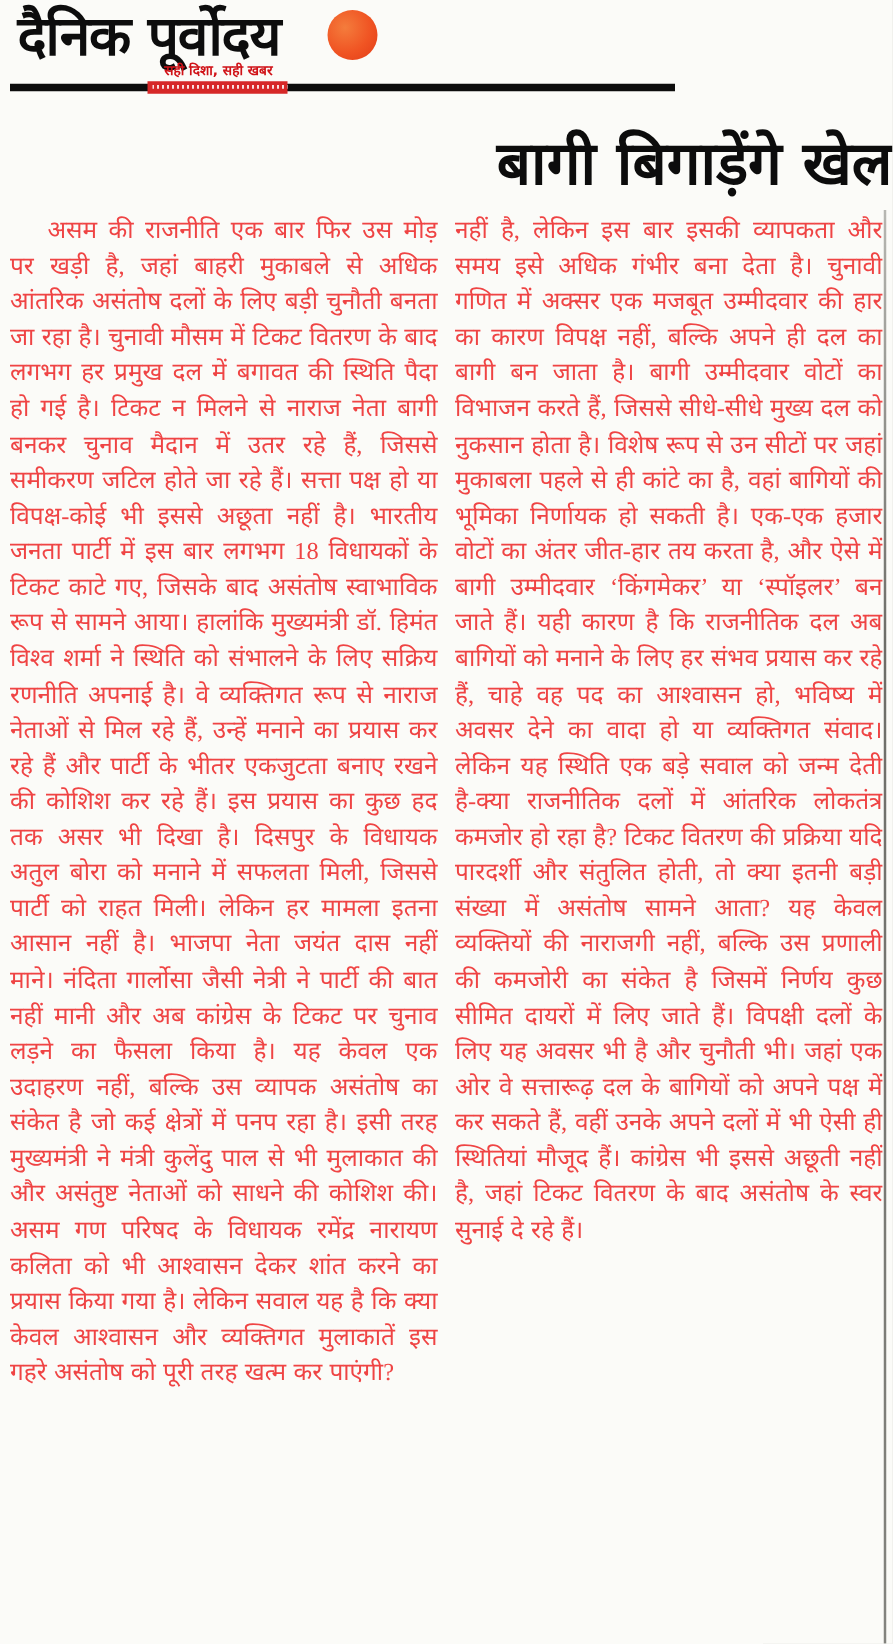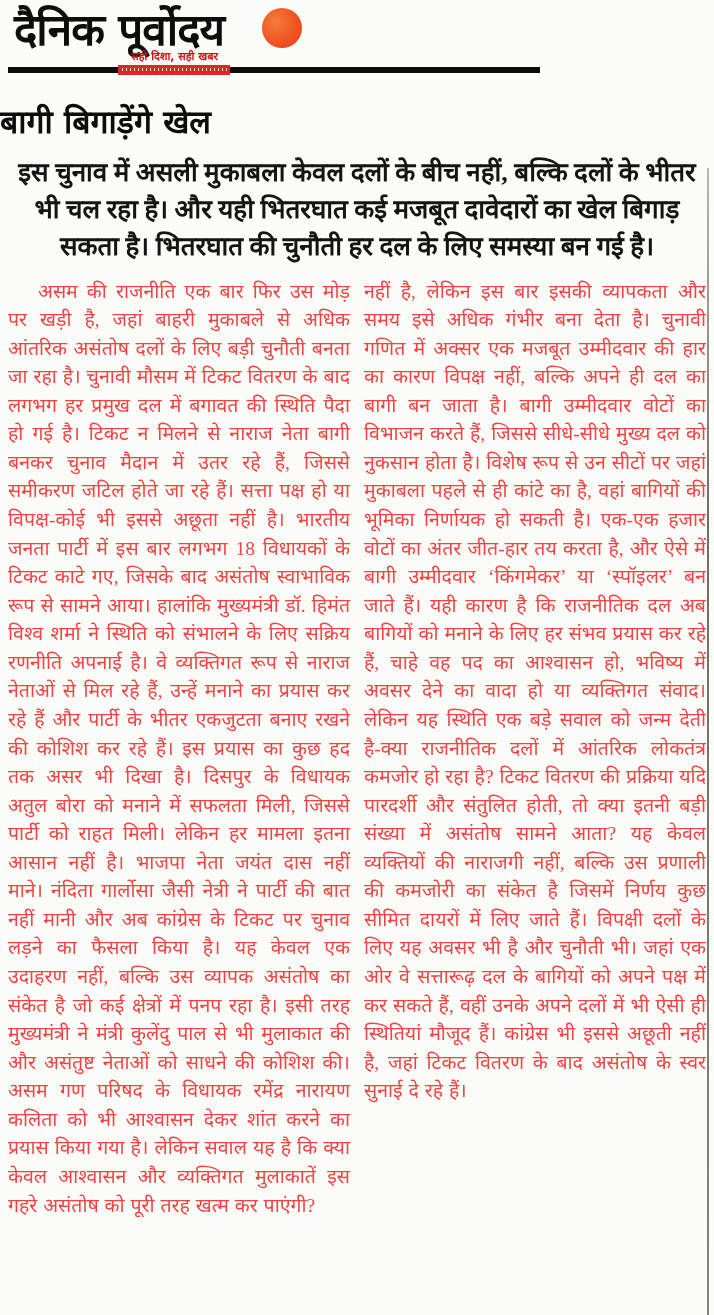--- a/index.html
+++ b/index.html
@@ -42,23 +42,23 @@
   .ribbon-badge{
     position:absolute;left:110px;top:-2px;width:112px;height:10px;background:#d62828;
     
     background-image:repeating-linear-gradient(90deg, rgba(255,255,255,.85) 0 1px, rgba(0,0,0,0) 1px 4px);
     background-size:100% 3px;background-position:4px 3px;background-repeat:no-repeat;
     background-color:#d62828;
   }
   
   .headline{
     margin-top:22px;
-    text-align:left;
+    text-align:right;
     font-family:"DejaVu Sans", sans-serif;
-    font-weight:bold;font-size:32px;line-height:1.15;color:#0c0c0c;
+    font-weight:bold;font-size:48px;line-height:1.15;color:#0c0c0c;
   }
   .lede{
     margin:14px 10px 0 10px;
     text-align:center;
     font-weight:bold;font-size:26px;line-height:1.42;color:#141414;
   }
   
   .columns{
     display:flex;gap:14px;
     margin:12px 8px 0 8px;
@@ -90,21 +90,20 @@
       <div class="tagline">सही दिशा, सही खबर</div>
     </div>
     <div class="ribbon">
       <span class="ribbon-badge"></span>
     </div>
   </header>
 
   <main class="article">
     <h2 class="headline">बागी बिगाड़ेंगे खेल</h2>
 
-    <p class="lede">इस चुनाव में असली मुकाबला केवल दलों के बीच नहीं, बल्कि दलों के भीतर भी चल रहा है। और यही भितरघात कई मजबूत दावेदारों का खेल बिगाड़ सकता है। भितरघात की चुनौती हर दल के लिए समस्या बन गई है।</p>
 
     <div class="columns">
       <div class="col">
         <p class="para indent">असम की राजनीति एक बार फिर उस मोड़ पर खड़ी है, जहां बाहरी मुकाबले से अधिक आंतरिक असंतोष दलों के लिए बड़ी चुनौती बनता जा रहा है। चुनावी मौसम में टिकट वितरण के बाद लगभग हर प्रमुख दल में बगावत की स्थिति पैदा हो गई है। टिकट न मिलने से नाराज नेता बागी बनकर चुनाव मैदान में उतर रहे हैं, जिससे समीकरण जटिल होते जा रहे हैं। सत्ता पक्ष हो या विपक्ष-कोई भी इससे अछूता नहीं है। भारतीय जनता पार्टी में इस बार लगभग 18 विधायकों के टिकट काटे गए, जिसके बाद असंतोष स्वाभाविक रूप से सामने आया। हालांकि मुख्यमंत्री डॉ. हिमंत विश्व शर्मा ने स्थिति को संभालने के लिए सक्रिय रणनीति अपनाई है। वे व्यक्तिगत रूप से नाराज नेताओं से मिल रहे हैं, उन्हें मनाने का प्रयास कर रहे हैं और पार्टी के भीतर एकजुटता बनाए रखने की कोशिश कर रहे हैं। इस प्रयास का कुछ हद तक असर भी दिखा है। दिसपुर के विधायक अतुल बोरा को मनाने में सफलता मिली, जिससे पार्टी को राहत मिली। लेकिन हर मामला इतना आसान नहीं है। भाजपा नेता जयंत दास नहीं माने। नंदिता गार्लोसा जैसी नेत्री ने पार्टी की बात नहीं मानी और अब कांग्रेस के टिकट पर चुनाव लड़ने का फैसला किया है। यह केवल एक उदाहरण नहीं, बल्कि उस व्यापक असंतोष का संकेत है जो कई क्षेत्रों में पनप रहा है। इसी तरह मुख्यमंत्री ने मंत्री कुलेंदु पाल से भी मुलाकात की और असंतुष्ट नेताओं को साधने की कोशिश की। असम गण परिषद के विधायक रमेंद्र नारायण कलिता को भी आश्वासन देकर शांत करने का प्रयास किया गया है। लेकिन सवाल यह है कि क्या केवल आश्वासन और व्यक्तिगत मुलाकातें इस गहरे असंतोष को पूरी तरह खत्म कर पाएंगी?</p>
       </div>
       <div class="col">
         <p class="para">नहीं है, लेकिन इस बार इसकी व्यापकता और समय इसे अधिक गंभीर बना देता है। चुनावी गणित में अक्सर एक मजबूत उम्मीदवार की हार का कारण विपक्ष नहीं, बल्कि अपने ही दल का बागी बन जाता है। बागी उम्मीदवार वोटों का विभाजन करते हैं, जिससे सीधे-सीधे मुख्य दल को नुकसान होता है। विशेष रूप से उन सीटों पर जहां मुकाबला पहले से ही कांटे का है, वहां बागियों की भूमिका निर्णायक हो सकती है। एक-एक हजार वोटों का अंतर जीत-हार तय करता है, और ऐसे में बागी उम्मीदवार ‘किंगमेकर’ या ‘स्पॉइलर’ बन जाते हैं। यही कारण है कि राजनीतिक दल अब बागियों को मनाने के लिए हर संभव प्रयास कर रहे हैं, चाहे वह पद का आश्वासन हो, भविष्य में अवसर देने का वादा हो या व्यक्तिगत संवाद। लेकिन यह स्थिति एक बड़े सवाल को जन्म देती है-क्या राजनीतिक दलों में आंतरिक लोकतंत्र कमजोर हो रहा है? टिकट वितरण की प्रक्रिया यदि पारदर्शी और संतुलित होती, तो क्या इतनी बड़ी संख्या में असंतोष सामने आता? यह केवल व्यक्तियों की नाराजगी नहीं, बल्कि उस प्रणाली की कमजोरी का संकेत है जिसमें निर्णय कुछ सीमित दायरों में लिए जाते हैं। विपक्षी दलों के लिए यह अवसर भी है और चुनौती भी। जहां एक ओर वे सत्तारूढ़ दल के बागियों को अपने पक्ष में कर सकते हैं, वहीं उनके अपने दलों में भी ऐसी ही स्थितियां मौजूद हैं। कांग्रेस भी इससे अछूती नहीं है, जहां टिकट वितरण के बाद असंतोष के स्वर सुनाई दे रहे हैं।</p>
       </div>
     </div>
   </main>

